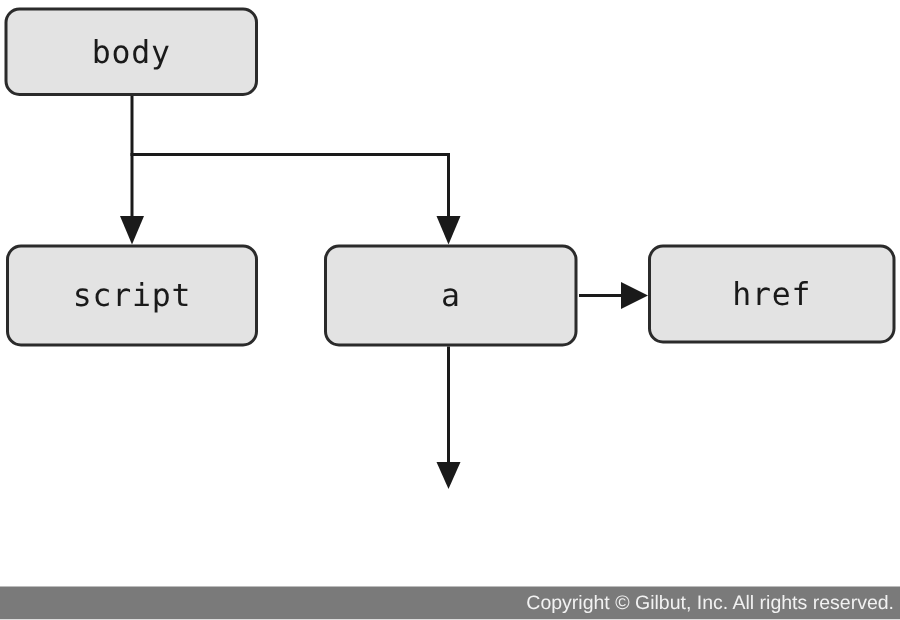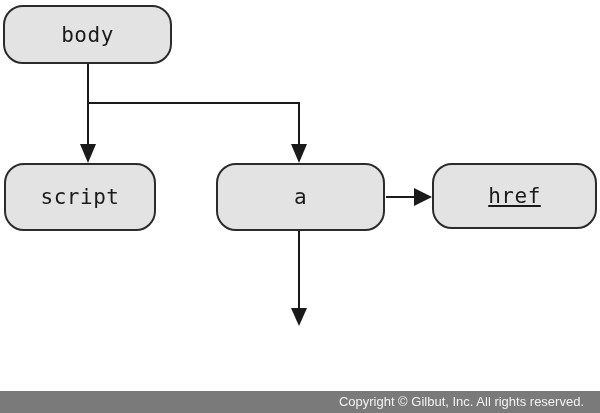--- a/index.html
+++ b/index.html
@@ -15,44 +15,44 @@
     position: absolute;
     left: 0; top: 0;
     width: 600px; height: 413px;
     pointer-events: none;
   }
   .node {
     position: absolute;
     box-sizing: border-box;
     background: #e3e3e3;
     border: 2px solid #2b2b2b;
-    border-radius: 20px;
+    border-radius: 10px;
     display: flex;
     align-items: center;
     justify-content: center;
     font-size: 21px;
     color: #1a1a1a;
     letter-spacing: 0.5px;
   }
   .node-body   { left: 3px;   top: 5px;   width: 169px; height: 59px; }
-  .node-script { left: 4px;   top: 163px; width: 152px; height: 68px; }
+  .node-script { left: 4px;   top: 163px; width: 168px; height: 68px; }
   .node-a      { left: 216px; top: 163px; width: 169px; height: 68px; }
-  .node-href   { left: 432px; top: 163px; width: 165px; height: 66px; text-decoration: underline; }
+  .node-href   { left: 432px; top: 163px; width: 165px; height: 66px; }
   .node-gilbut { left: 214px; top: 326px; width: 171px; height: 64px; }
   .footer {
     position: absolute;
     left: 0; bottom: 0;
     width: 600px; height: 22px;
     background: #7a7a7a;
     color: #f2f2f2;
     font-family: "Liberation Sans", sans-serif;
     font-size: 13px;
     line-height: 22px;
     text-align: right;
-    padding-right: 16px;
+    padding-right: 4px;
     box-sizing: border-box;
   }
 </style>
 </head>
 <body>
 
 <div class="stage">
 
   <svg class="connectors" viewBox="0 0 600 413" xmlns="http://www.w3.org/2000/svg">
 

